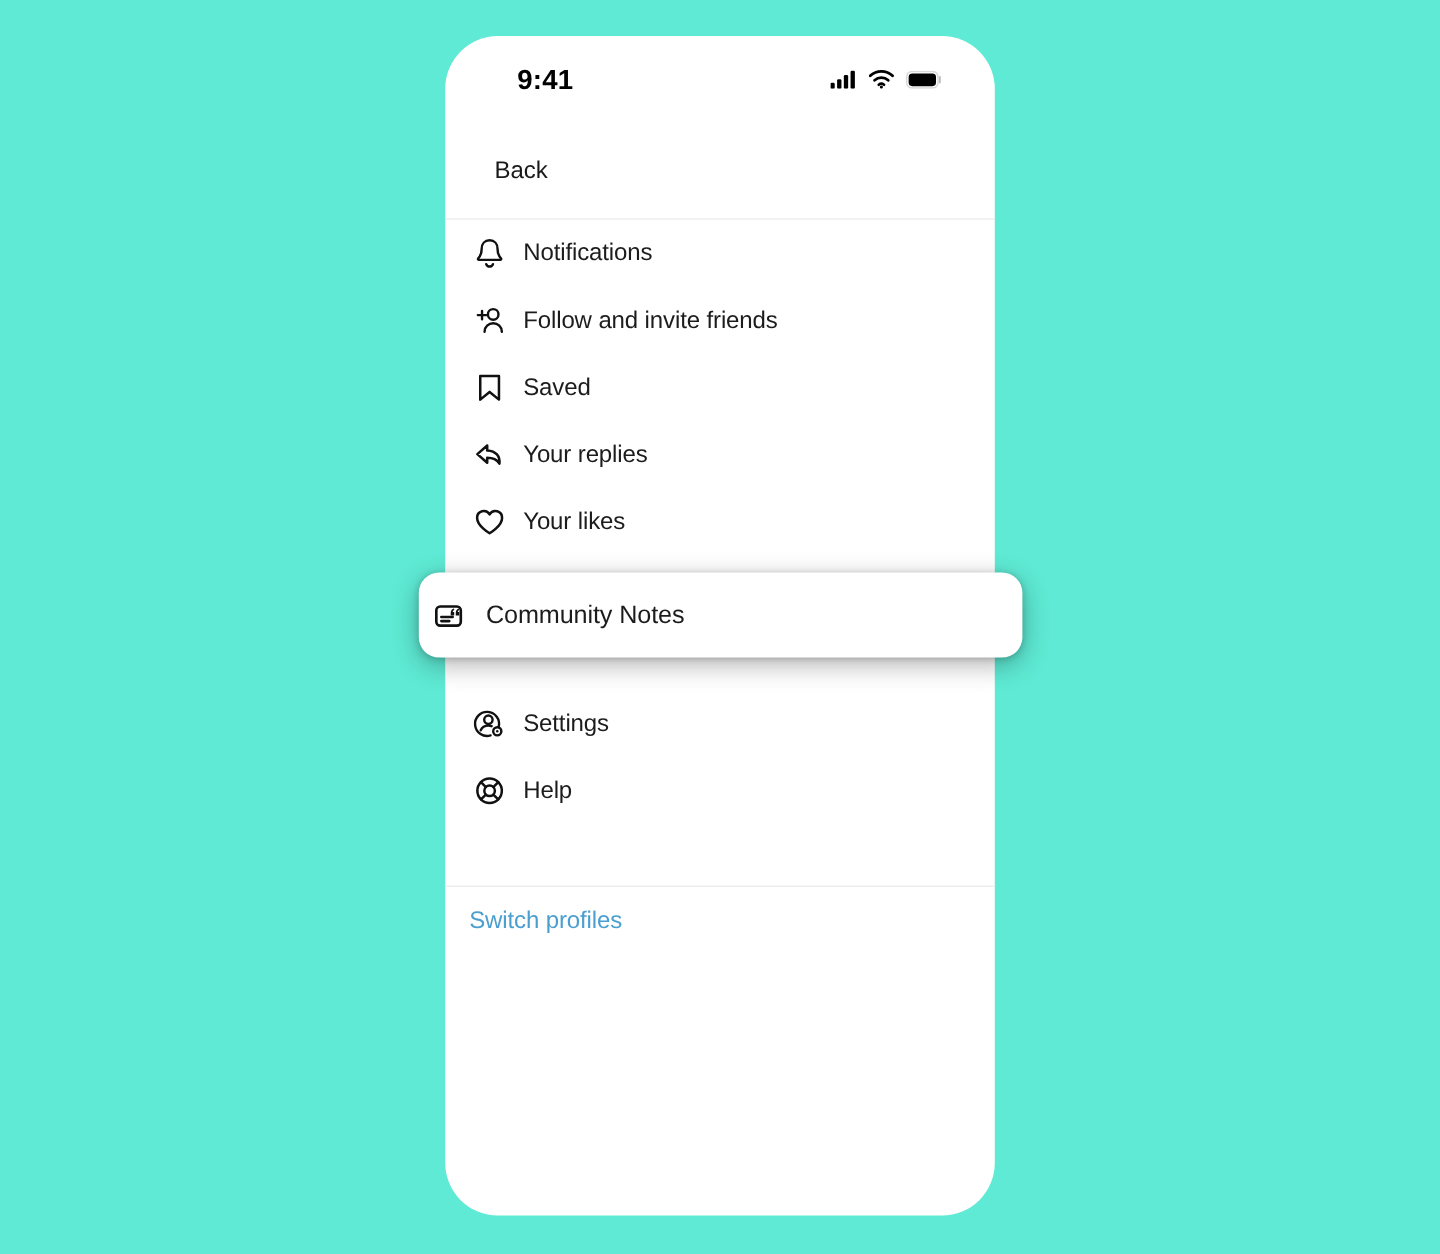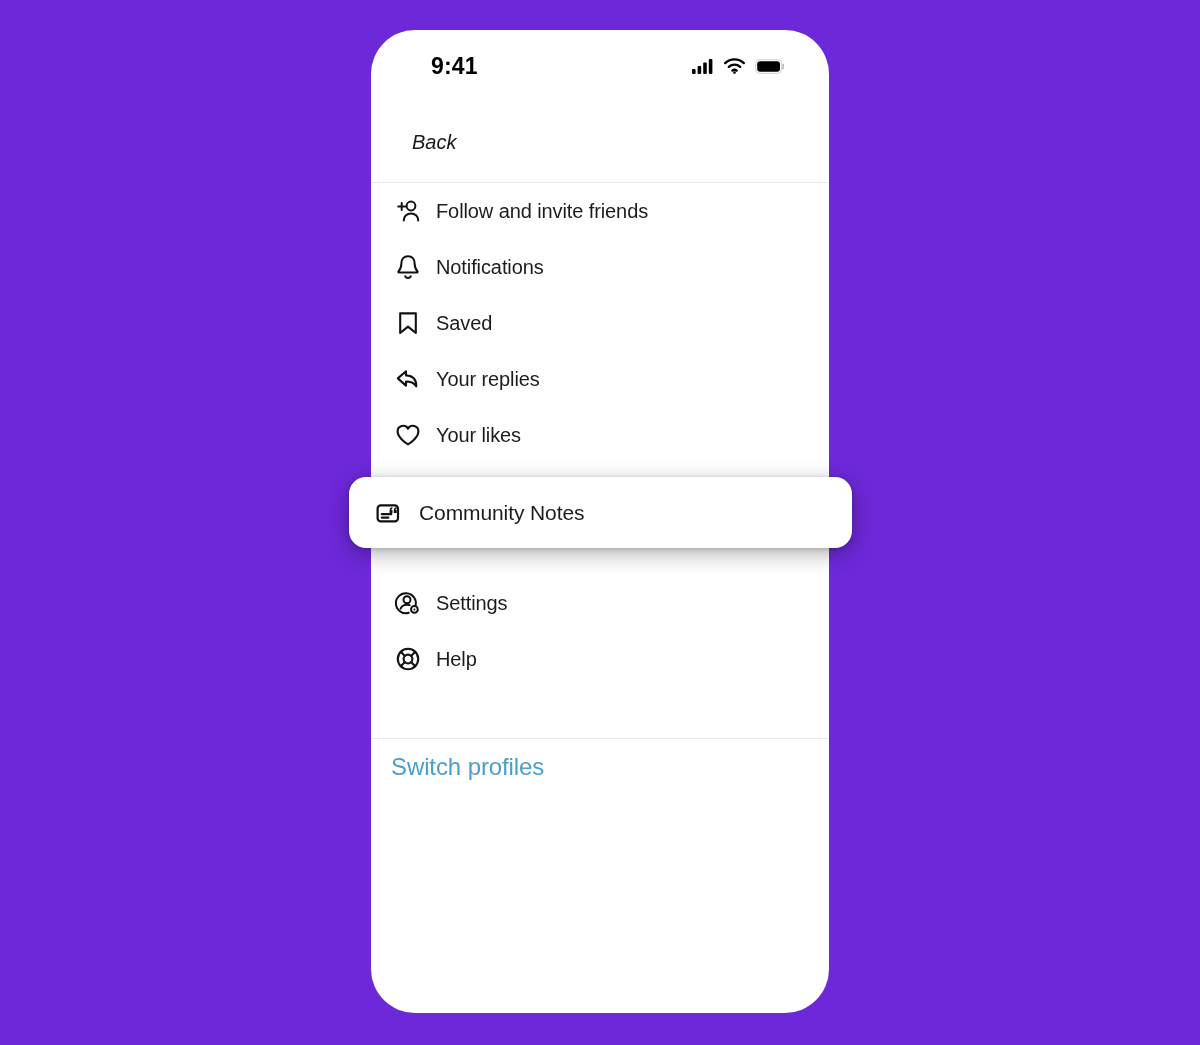--- a/index.html
+++ b/index.html
@@ -9,21 +9,21 @@
     height: 1045px;
     background: #000000;
     font-family: "Liberation Sans", sans-serif;
     overflow: hidden;
   }
 
   #stage {
     position: relative;
     width: 1200px;
     height: 1045px;
-    background: #6d28d9;
+    background: #5eead4;
   }
 
   
   #phone {
     position: absolute;
     left: 371px;
     top: 30px;
     width: 458px;
     height: 983px;
     background: #ffffff;
@@ -55,21 +55,20 @@
   }
 
   
   .nav-header {
     position: absolute;
     left: 0; top: 72px;
     width: 100%;
     height: 80px;
     display: flex;
     align-items: center;
-    font-style: italic;
   }
   .nav-back {
     position: absolute;
     left: 41px;
     font-size: 20px;
     color: #1a1a1a;
     font-weight: normal;
   }
   .nav-title {
     width: 100%;
@@ -129,39 +128,39 @@
     position: absolute;
     top: 709px;
     left: 0;
     width: 100%;
   }
   .footer-link {
     height: 56px;
     display: flex;
     align-items: center;
     padding-left: 20px;
-    font-size: 24px;
+    font-size: 20px;
     letter-spacing: -0.1px;
   }
   .footer-link.switch { color: #4a9fcf; }
   .footer-link.logout { color: #e2596a; }
 
   
   #highlight-card {
     position: absolute;
     left: 349px;
     top: 477px;
     width: 503px;
     height: 71px;
     background: #ffffff;
     border-radius: 17px;
     box-shadow: 0 6px 22px rgba(0,0,0,0.30), 0 1px 5px rgba(0,0,0,0.16);
     display: flex;
     align-items: center;
-    padding-left: 22px;
+    padding-left: 8px;
     z-index: 50;
   }
   #highlight-card .hl-icon {
     width: 34px;
     height: 34px;
     display: flex;
     align-items: center;
     justify-content: center;
     flex: 0 0 34px;
   }
@@ -213,36 +212,36 @@
     <div class="nav-header">
       <div class="nav-back">Back</div>
     </div>
     <div class="divider header-divider"></div>
 
     <div class="menu-list">
 
       <div class="menu-item">
         <span class="menu-icon">
           <svg width="28" height="28" viewBox="0 0 28 28">
+            <path d="M14 3.2c-4.2 0-6.6 3.1-6.6 7 0 5.2-1.9 6.9-2.9 8.1-.4.5-.1 1.3.6 1.3h17.8c.7 0 1-.8.6-1.3-1-1.2-2.9-2.9-2.9-8.1 0-3.9-2.4-7-6.6-7z" stroke="#111" stroke-width="2" fill="none" stroke-linejoin="round"></path>
+            <path d="M11.2 23.2a3 3 0 0 0 5.6 0" stroke="#111" stroke-width="2" fill="none" stroke-linecap="round"></path>
+          </svg>
+        </span>
+        <span class="menu-label">Notifications</span>
+      </div>
+
+      <div class="menu-item">
+        <span class="menu-icon">
+          <svg width="28" height="28" viewBox="0 0 28 28">
             <circle cx="17" cy="9" r="4.4" stroke="#111" stroke-width="2" fill="none"></circle>
             <path d="M9.8 23.4c0-4.2 3.3-7 7.2-7s7.2 2.8 7.2 7" stroke="#111" stroke-width="2" fill="none" stroke-linecap="round"></path>
             <path d="M4.2 9.6 h7 M7.7 6.1 v7" stroke="#111" stroke-width="2" stroke-linecap="round"></path>
           </svg>
         </span>
         <span class="menu-label">Follow and invite friends</span>
-      </div>
-
-      <div class="menu-item">
-        <span class="menu-icon">
-          <svg width="28" height="28" viewBox="0 0 28 28">
-            <path d="M14 3.2c-4.2 0-6.6 3.1-6.6 7 0 5.2-1.9 6.9-2.9 8.1-.4.5-.1 1.3.6 1.3h17.8c.7 0 1-.8.6-1.3-1-1.2-2.9-2.9-2.9-8.1 0-3.9-2.4-7-6.6-7z" stroke="#111" stroke-width="2" fill="none" stroke-linejoin="round"></path>
-            <path d="M11.2 23.2a3 3 0 0 0 5.6 0" stroke="#111" stroke-width="2" fill="none" stroke-linecap="round"></path>
-          </svg>
-        </span>
-        <span class="menu-label">Notifications</span>
       </div>
 
       <div class="menu-item">
         <span class="menu-icon">
           <svg width="28" height="28" viewBox="0 0 28 28">
             <path d="M6.2 4.4h15.6v19.6l-7.8-6.4-7.8 6.4z" stroke="#111" stroke-width="2.1" fill="none" stroke-linejoin="round"></path>
           </svg>
         </span>
         <span class="menu-label">Saved</span>
       </div>

